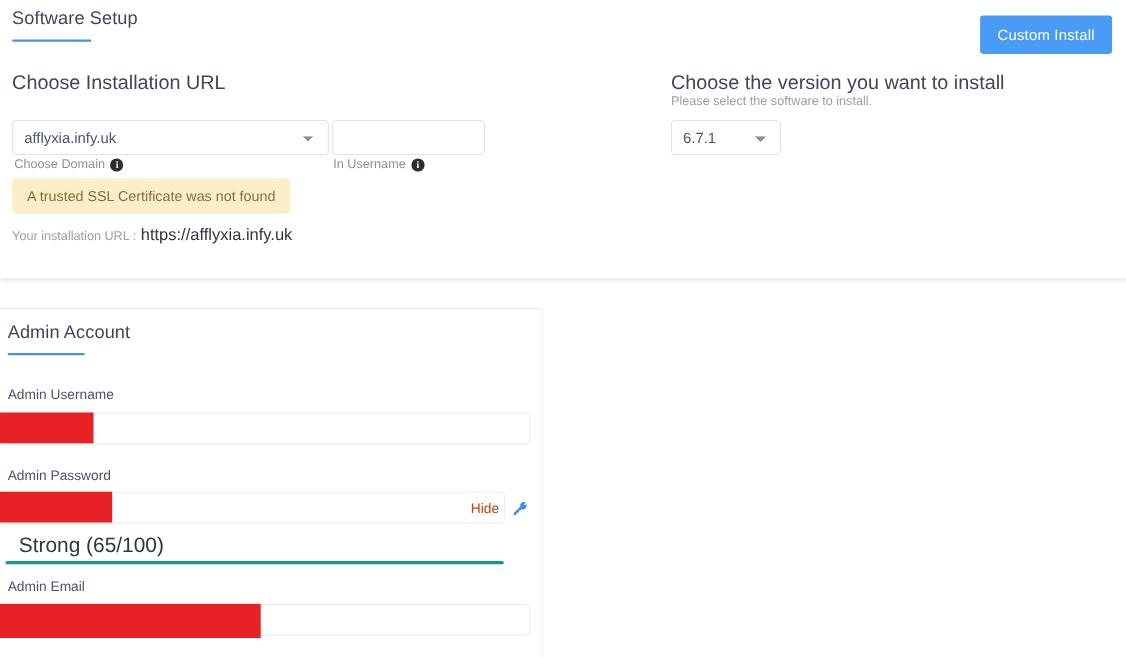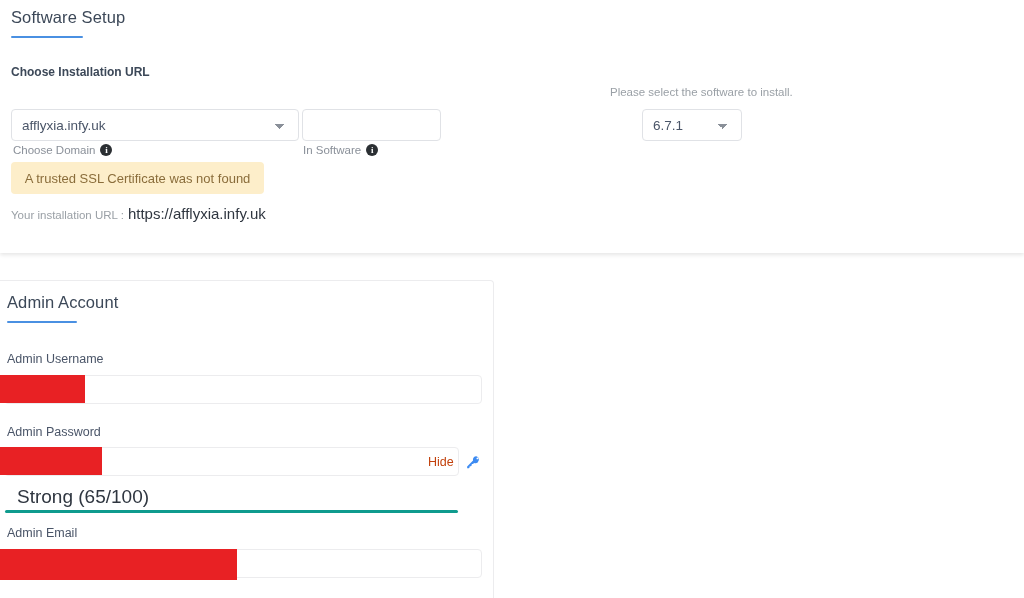--- a/index.html
+++ b/index.html
@@ -43,23 +43,23 @@
     height: 2px;
     background: #4a90e2;
     border-radius: 1px;
   }
 
   #software-title { left: 11px; top: 8px; }
   #software-underline { left: 11px; top: 36px; width: 72px; }
 
   .group-heading {
     position: absolute;
-    font-size: 12px;
+    font-size: 18px;
     color: #3c4858;
-    font-weight: 700;
+    font-weight: 400;
     white-space: nowrap;
   }
   .group-sub {
     position: absolute;
     font-size: 11.5px;
     color: #9aa0a6;
     font-weight: 400;
     white-space: nowrap;
   }
 
@@ -93,21 +93,21 @@
       calc(100% - 18px) 14px,
       calc(100% - 13px) 14px;
     background-size: 5px 5px, 5px 5px;
     background-repeat: no-repeat;
   }
   #directory-input {
     left: 302px; top: 109px;
     width: 139px; height: 32px;
   }
   #version-select {
-    left: 642px; top: 109px;
+    left: 610px; top: 109px;
     width: 100px; height: 32px;
     background-image:
       linear-gradient(45deg, transparent 50%, #8a9099 50%),
       linear-gradient(135deg, #8a9099 50%, transparent 50%);
     background-position:
       calc(100% - 18px) 14px,
       calc(100% - 13px) 14px;
     background-size: 5px 5px, 5px 5px;
     background-repeat: no-repeat;
   }
@@ -274,46 +274,48 @@
 </head>
 <body>
 
 <div class="page">
 
   <div class="software-card">
 
     <div class="section-title" id="software-title">Software Setup</div>
     <div class="title-underline" id="software-underline"></div>
 
+    <button id="custom-install-button">Custom Install</button>
 
     <div class="group-heading" id="url-heading">Choose Installation URL</div>
 
     <select class="ctl" id="domain-select">
       <option>afflyxia.infy.uk</option>
     </select>
 
     <input class="ctl" id="directory-input" type="text" placeholder="" style="">
 
     <div class="field-caption" id="domain-caption">
       <span>Choose Domain</span>
       <span class="info-icon">i</span>
     </div>
 
     <div class="field-caption" id="directory-caption">
-      <span>In Software</span>
+      <span>In Username</span>
       <span class="info-icon">i</span>
     </div>
 
     <div id="install-url-row">
       <span id="install-url-label">Your installation URL :</span>
       <span id="install-url-value">https://afflyxia.infy.uk</span>
     </div>
 
     <div id="ssl-warning">A trusted SSL Certificate was not found</div>
 
+    <div class="group-heading" id="ver-heading">Choose the version you want to install</div>
     <div class="group-sub" id="ver-sub">Please select the software to install.</div>
 
     <select class="ctl" id="version-select">
       <option>6.7.1</option>
     </select>
   </div>
 
   <div class="admin-card"></div>
 
   <div class="section-title" id="admin-title">Admin Account</div>

